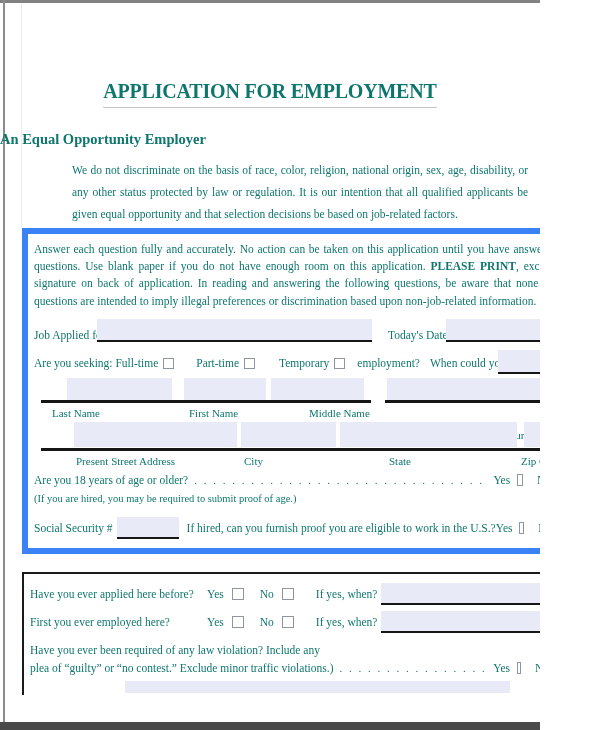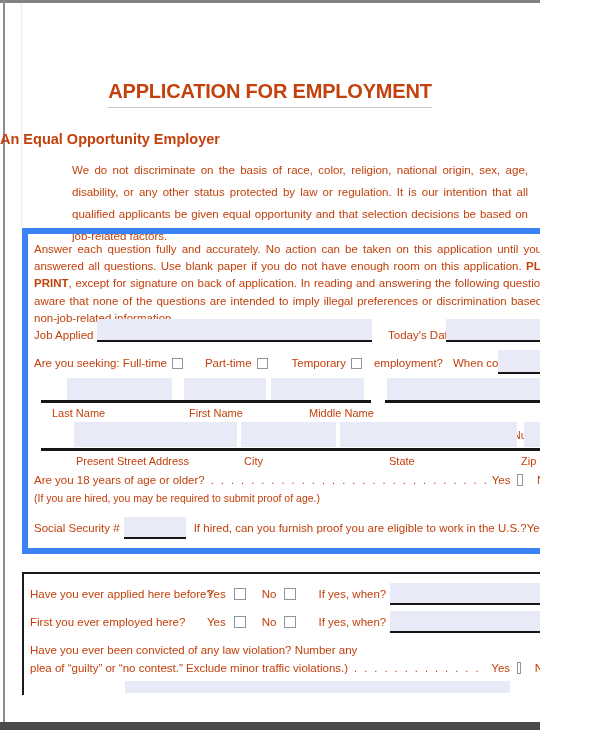--- a/index.html
+++ b/index.html
@@ -1,19 +1,19 @@
 <!DOCTYPE html>
 <html><head>
 <meta charset="utf-8">
 <style>
   * { margin:0; padding:0; box-sizing:border-box; }
   html,body { background:#ffffff; }
   .page {
     position:relative; width:540px; height:730px; background:#ffffff;
-    font-family:Liberation Sans, sans-serif; color:#c2410c; overflow:hidden;
+    font-family:Liberation Serif, serif; color:#0f766e; overflow:hidden;
   }
   
   .frame-top   { position:absolute; left:0; top:0; width:600px; height:3px; background:#828282; }
   .frame-left  { position:absolute; left:3px; top:0; width:2px; height:730px; background:#8c8c8c; }
   .frame-faint { position:absolute; left:21px; top:3px; width:1px; height:225px; background:#ececec; }
   .frame-right { position:absolute; left:591px; top:0; width:1px; height:730px; background:#d4d4d4; }
   .frame-bottom{ position:absolute; left:0; top:722px; width:600px; height:8px; background:#4a4a4a; }
 
   .title { position:absolute; left:0; top:80px; width:100%; text-align:center;
            font-size:20px; font-weight:bold; letter-spacing:-0.2px; }
@@ -146,21 +146,21 @@
     <div class="rowflex" style="left:6px; top:36px; width:524px; height:24px;">
       <span style="display:inline-block; width:177px;">First you ever employed here?</span>
       <span>Yes</span>
       <span class="cb cb12" style="margin-left:8px;"></span>
       <span style="margin-left:16px;">No</span>
       <span class="cb cb12" style="margin-left:8px;"></span>
       <span style="margin-left:22px;">If yes, when?</span>
       <span class="ufield" style="flex:1 1 auto; height:22px; margin-left:4px;"></span>
     </div>
 
-    <div class="abs txt" style="left:6px; top:70px;">Have you ever been convicted of any law violation? Number any</div>
+    <div class="abs txt" style="left:6px; top:70px;">Have you ever been required of any law violation? Include any</div>
     <div class="rowflex" style="left:6px; top:86px; width:530px; height:16px;">
       <span>plea of “guilty” or “no contest.” Exclude minor traffic violations.)</span>
       <span class="leader">. . . . . . . . . . . . . . . . . . . . . . . . . . . . . . . . . . . . . . . . . . . . . . . . . . . . . . . . . . . . . . . . . . . . . . . . . . . . . . . .</span>
       <span>Yes</span>
       <span class="cb cb12" style="margin-left:7px;"></span>
       <span style="margin-left:14px;">No</span>
       <span class="cb cb12" style="margin-left:7px;"></span>
     </div>
 
     <div class="abs field" style="left:101px; top:107px; width:385px; height:12px;"></div>

